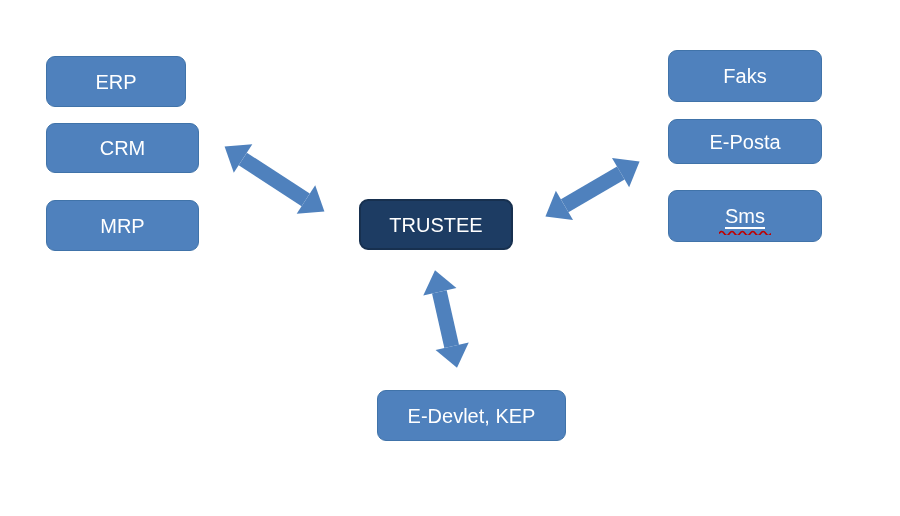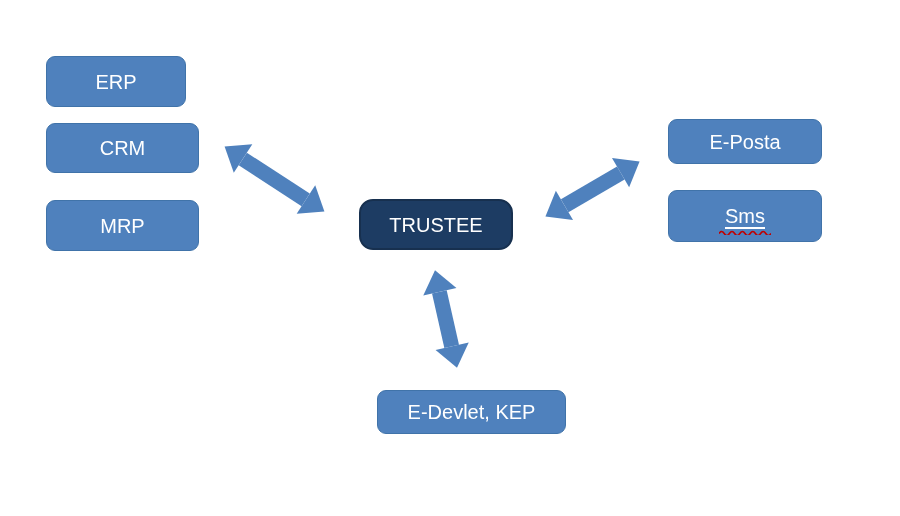--- a/index.html
+++ b/index.html
@@ -35,21 +35,21 @@
   }
   .node .lbl{
     color:var(--text);
     font-size:20px;
     line-height:1;
     white-space:nowrap;
   }
   .node.center{
     background:var(--center-fill);
     border:2px solid var(--center-border);
-    border-radius:14px;
+    border-radius:9px;
   }
   .lbl.underlined{
     text-decoration:underline;
     text-underline-offset:4px;
     text-decoration-thickness:1.5px;
   }
   .wavy{
     position:absolute;
     left:50%;
     bottom:6px;
@@ -77,41 +77,44 @@
   .darrow .head.end{border-left:22px solid var(--arrow-fill);}
 
   
   #node-erp   {left:46px; top:56px; width:140px;height:51px;}
   #node-crm   {left:46px; top:123px;width:153px;height:50px;}
   #node-mrp   {left:46px; top:200px;width:153px;height:51px;border-radius:9px;}
   #node-faks  {left:668px;top:50px; width:154px;height:52px;}
   #node-eposta{left:668px;top:119px;width:154px;height:45px;}
   #node-sms   {left:668px;top:190px;width:154px;height:52px;}
   #node-trustee{left:359px;top:199px;width:154px;height:51px;}
-  #node-edevlet{left:377px;top:390px;width:189px;height:44px;}
+  #node-edevlet{left:377px;top:390px;width:189px;height:51px;}
 
   #arrow-left   {left:215px;top:162px;width:119px;transform:rotate(33deg);}
   #arrow-right  {left:538px;top:172px;width:109px;transform:rotate(-30.3deg);}
   #arrow-bottom {left:396px;top:302px;width:100px;transform:rotate(77.3deg);}
 </style>
 </head>
 <body>
 
 <div class="canvas">
 
   <div class="node" id="node-erp">
     <span class="lbl">ERP</span>
   </div>
   <div class="node" id="node-crm">
     <span class="lbl">CRM</span>
   </div>
   <div class="node" id="node-mrp">
     <span class="lbl">MRP</span>
   </div>
 
+  <div class="node" id="node-faks">
+    <span class="lbl">Faks</span>
+  </div>
   <div class="node" id="node-eposta">
     <span class="lbl">E-Posta</span>
   </div>
   <div class="node" id="node-sms">
     <span class="lbl underlined">Sms</span>
     <svg class="wavy" width="52" height="5" viewBox="0 0 52 5" aria-hidden="true">
       <path d="M0 3.5 q2.6 -4 5.2 0 t5.2 0 t5.2 0 t5.2 0 t5.2 0 t5.2 0 t5.2 0 t5.2 0 t5.2 0 t5.2 0" fill="none" stroke="var(--spellcheck-underline)" stroke-width="1.6"></path>
     </svg>
   </div>
 

